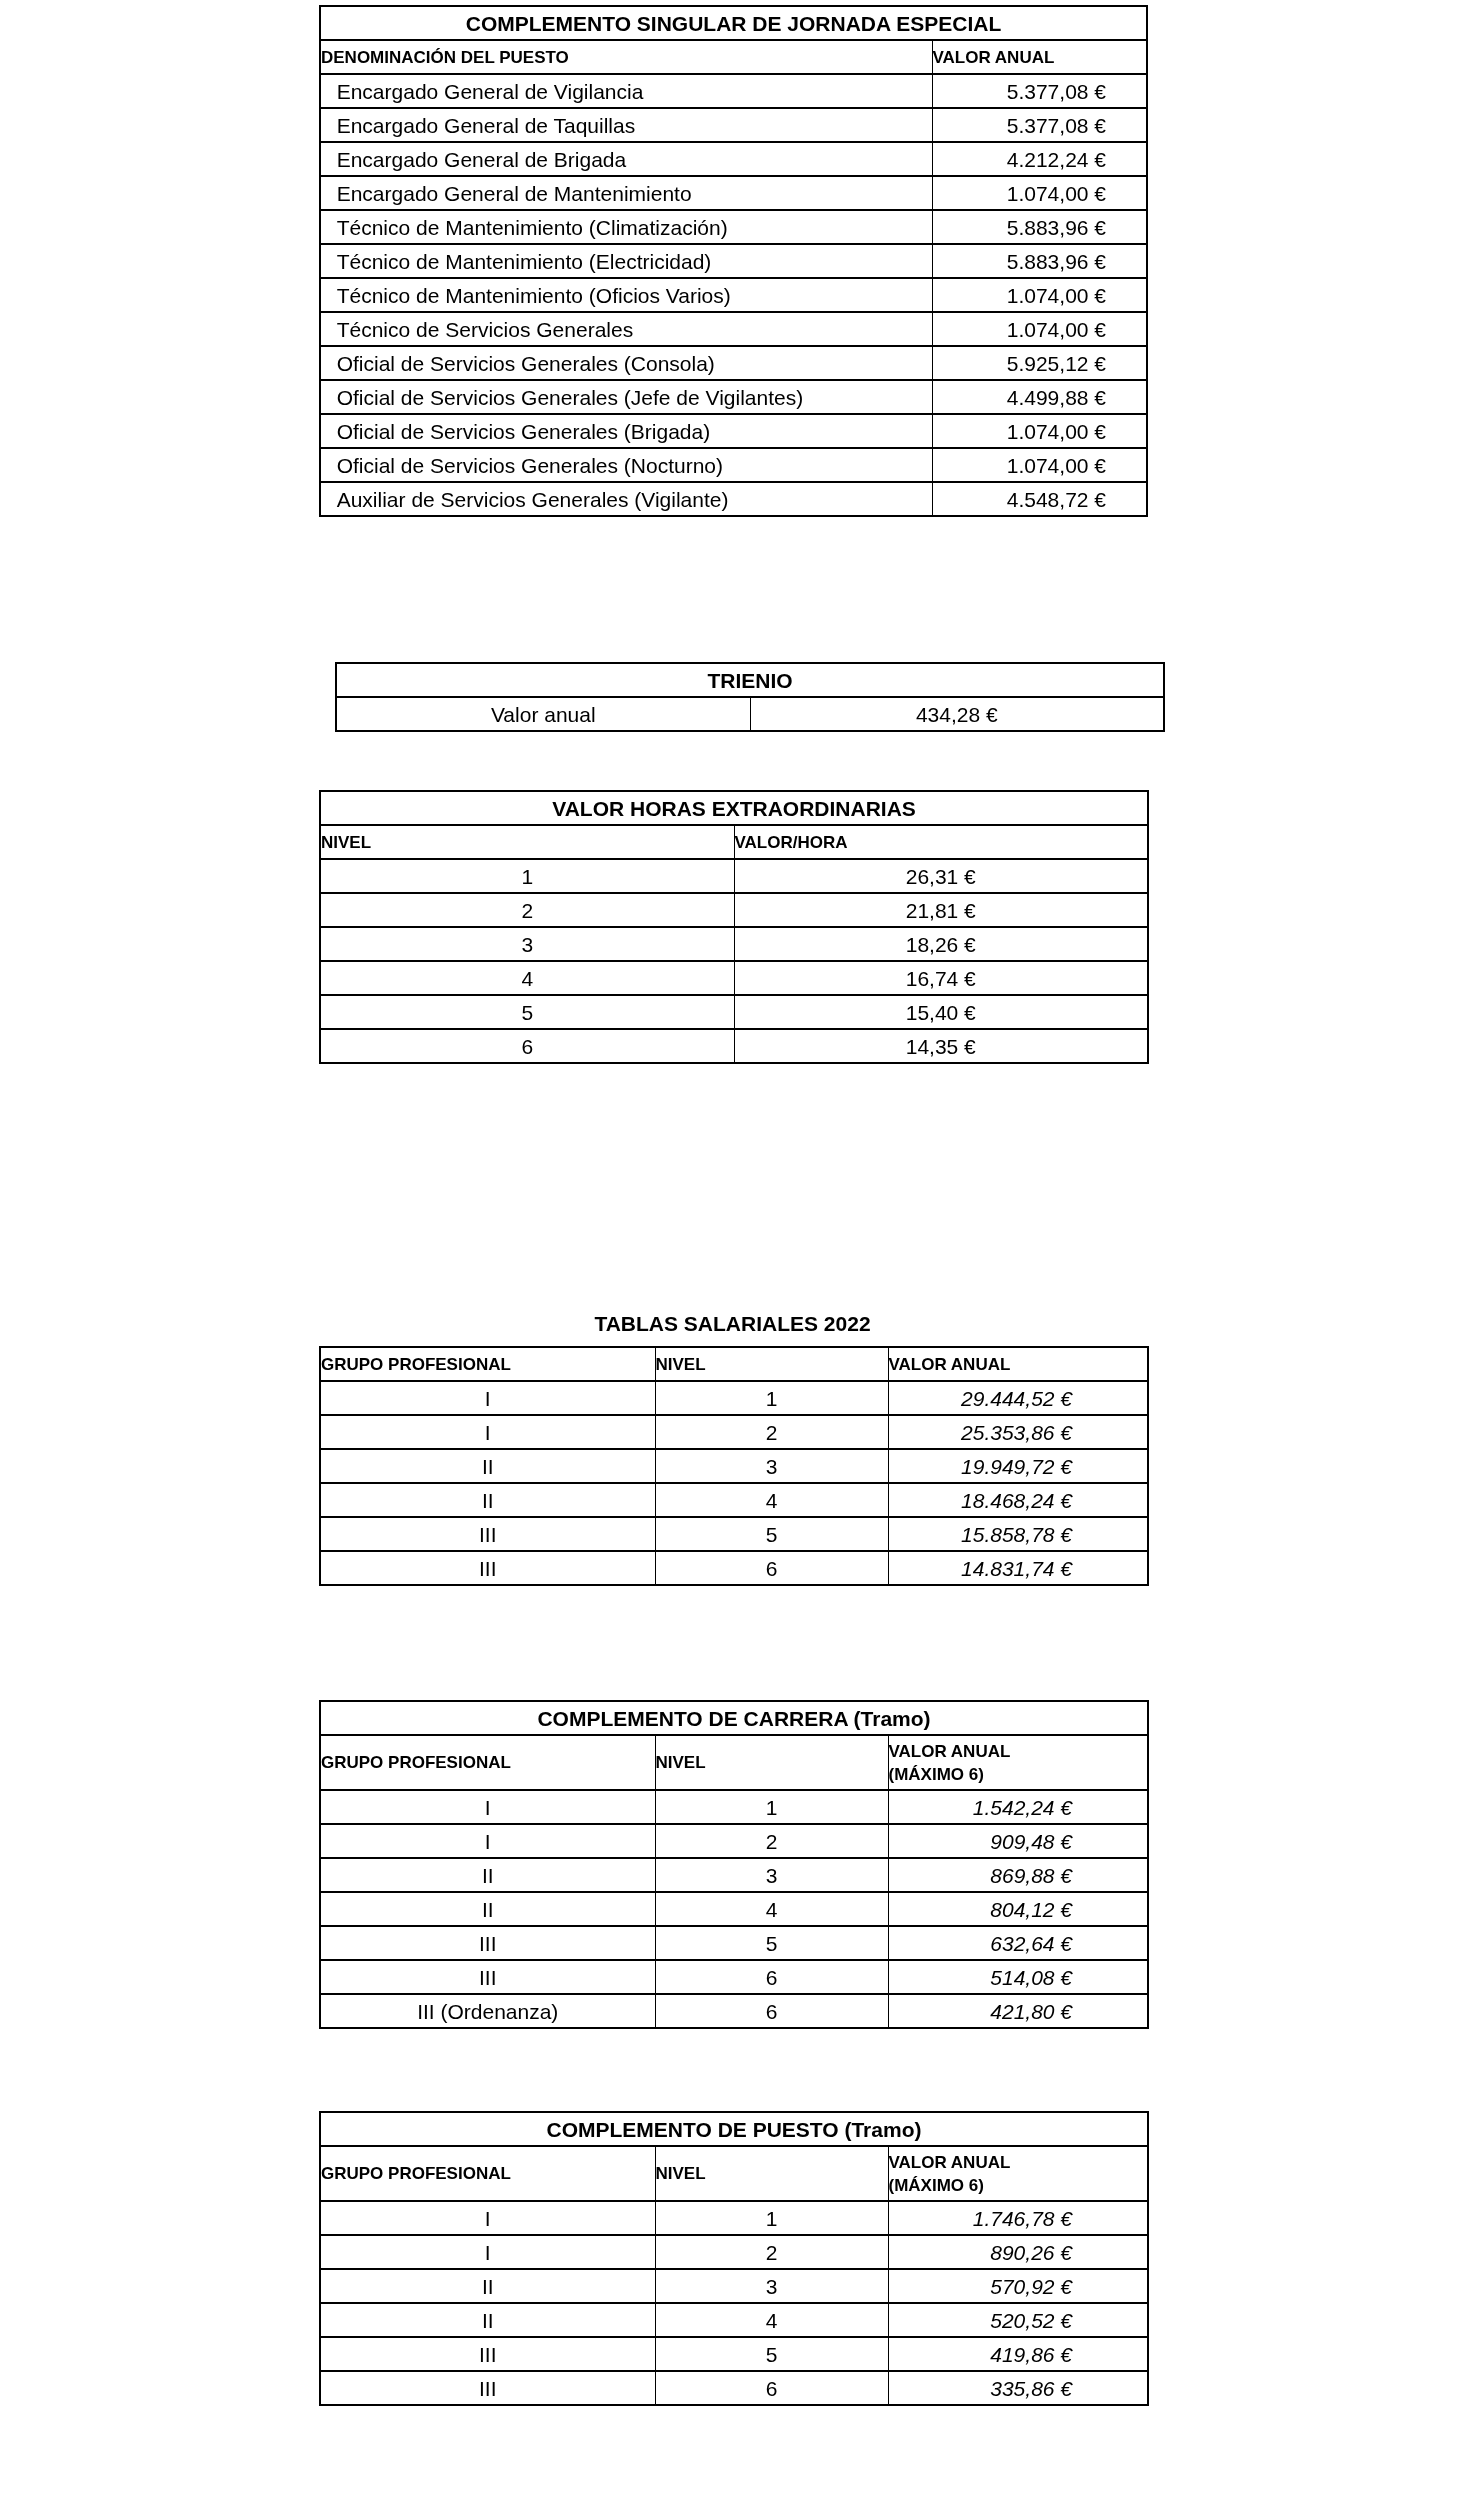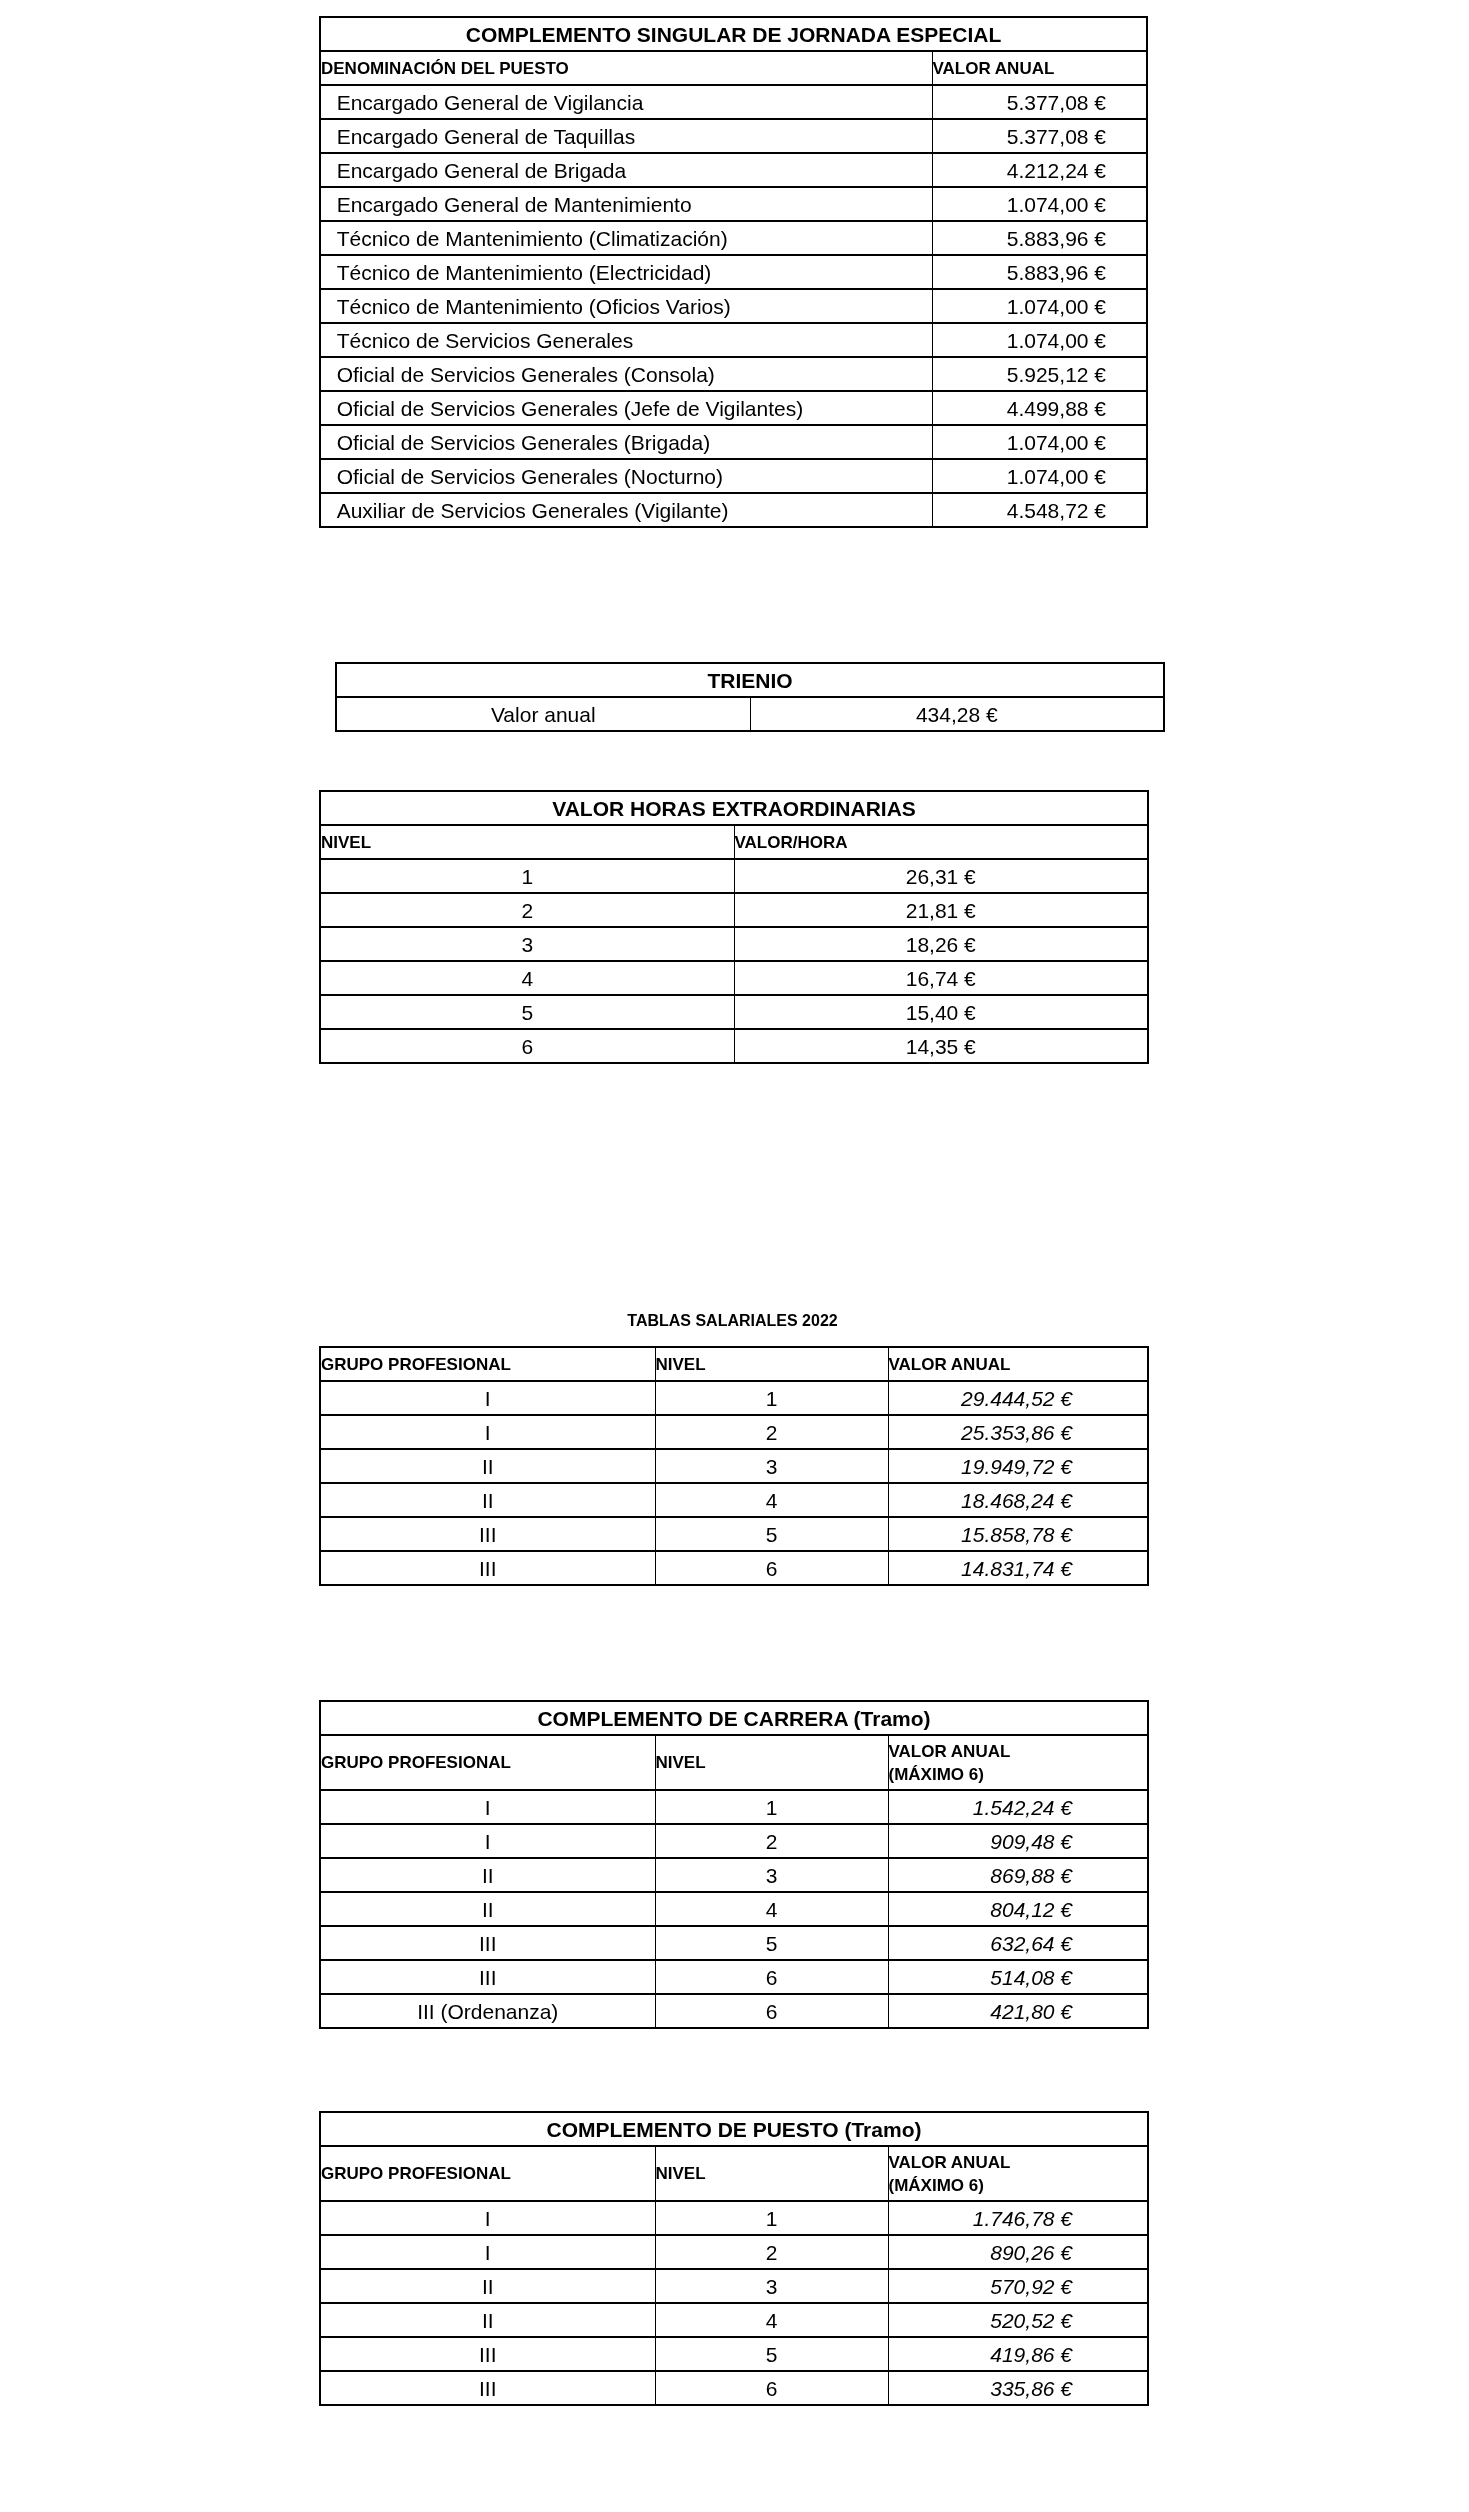--- a/index.html
+++ b/index.html
@@ -20,27 +20,27 @@
   }
   table.t td.title { text-align: center; font-weight: bold; font-size: 21px; }
   table.t td.hd { text-align: left; font-weight: bold; font-size: 17px; }
   table.t td.hd2 { height: 53px; line-height: 23px; }
   table.t td.left { text-align: left; padding-left: 15.7px; }
   table.t td.center { text-align: center; }
   table.t td.rv1 { text-align: right; padding-right: 40px; }
   table.t td.rv3 { text-align: right; padding-right: 75px; font-style: italic; }
   .section-heading {
     position: absolute; left: 319px; width: 827px; top: 1312px;
-    text-align: center; font-weight: bold; font-size: 16px;
+    text-align: center; font-weight: bold; font-size: 21px;
   }
 </style>
 </head>
 <body>
 
-<table class="t" style="top:16px;">
+<table class="t" style="top:5px;">
   <colgroup>
       <col style="width:612px">
       <col style="width:215px">
     </colgroup>
   <tbody id="t-jornada">
     <tr>
       <td colspan="2" class="title">COMPLEMENTO SINGULAR DE JORNADA ESPECIAL</td>
     </tr>
     <tr>
       <td class="hd">DENOMINACIÓN DEL PUESTO</td>

